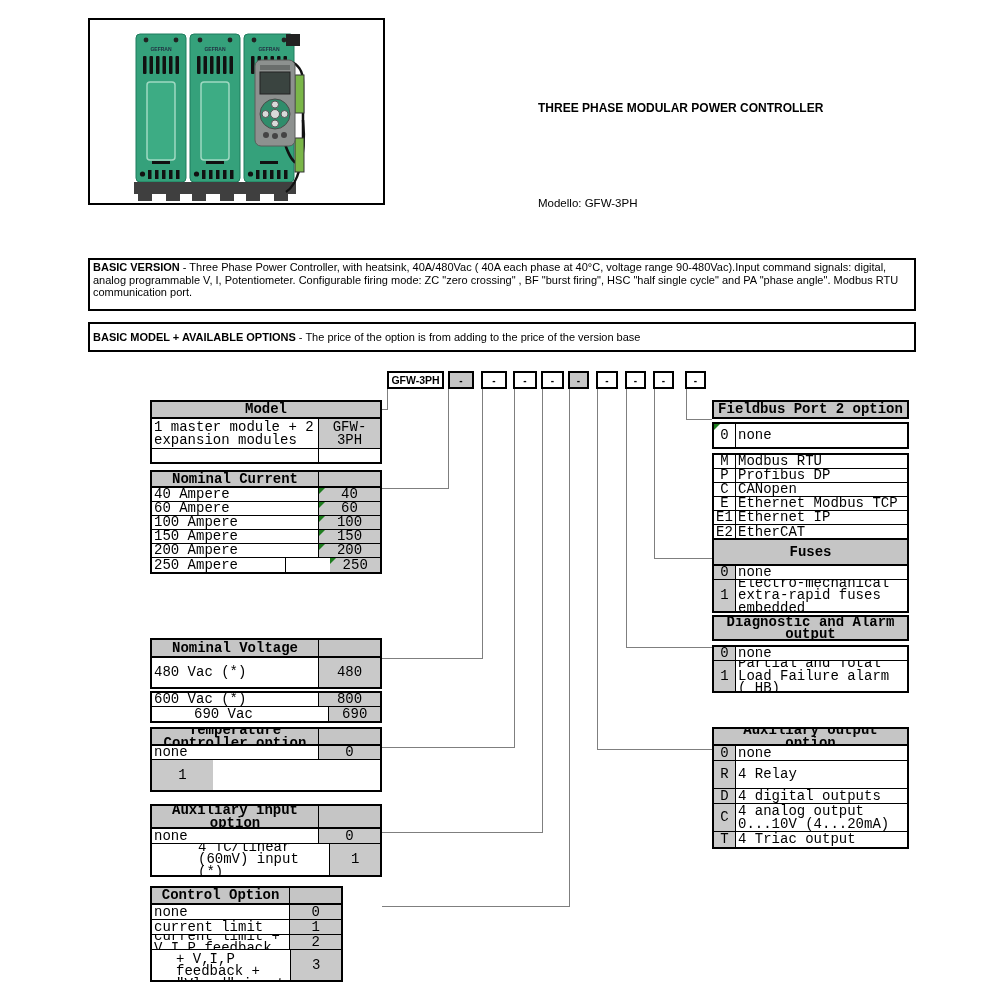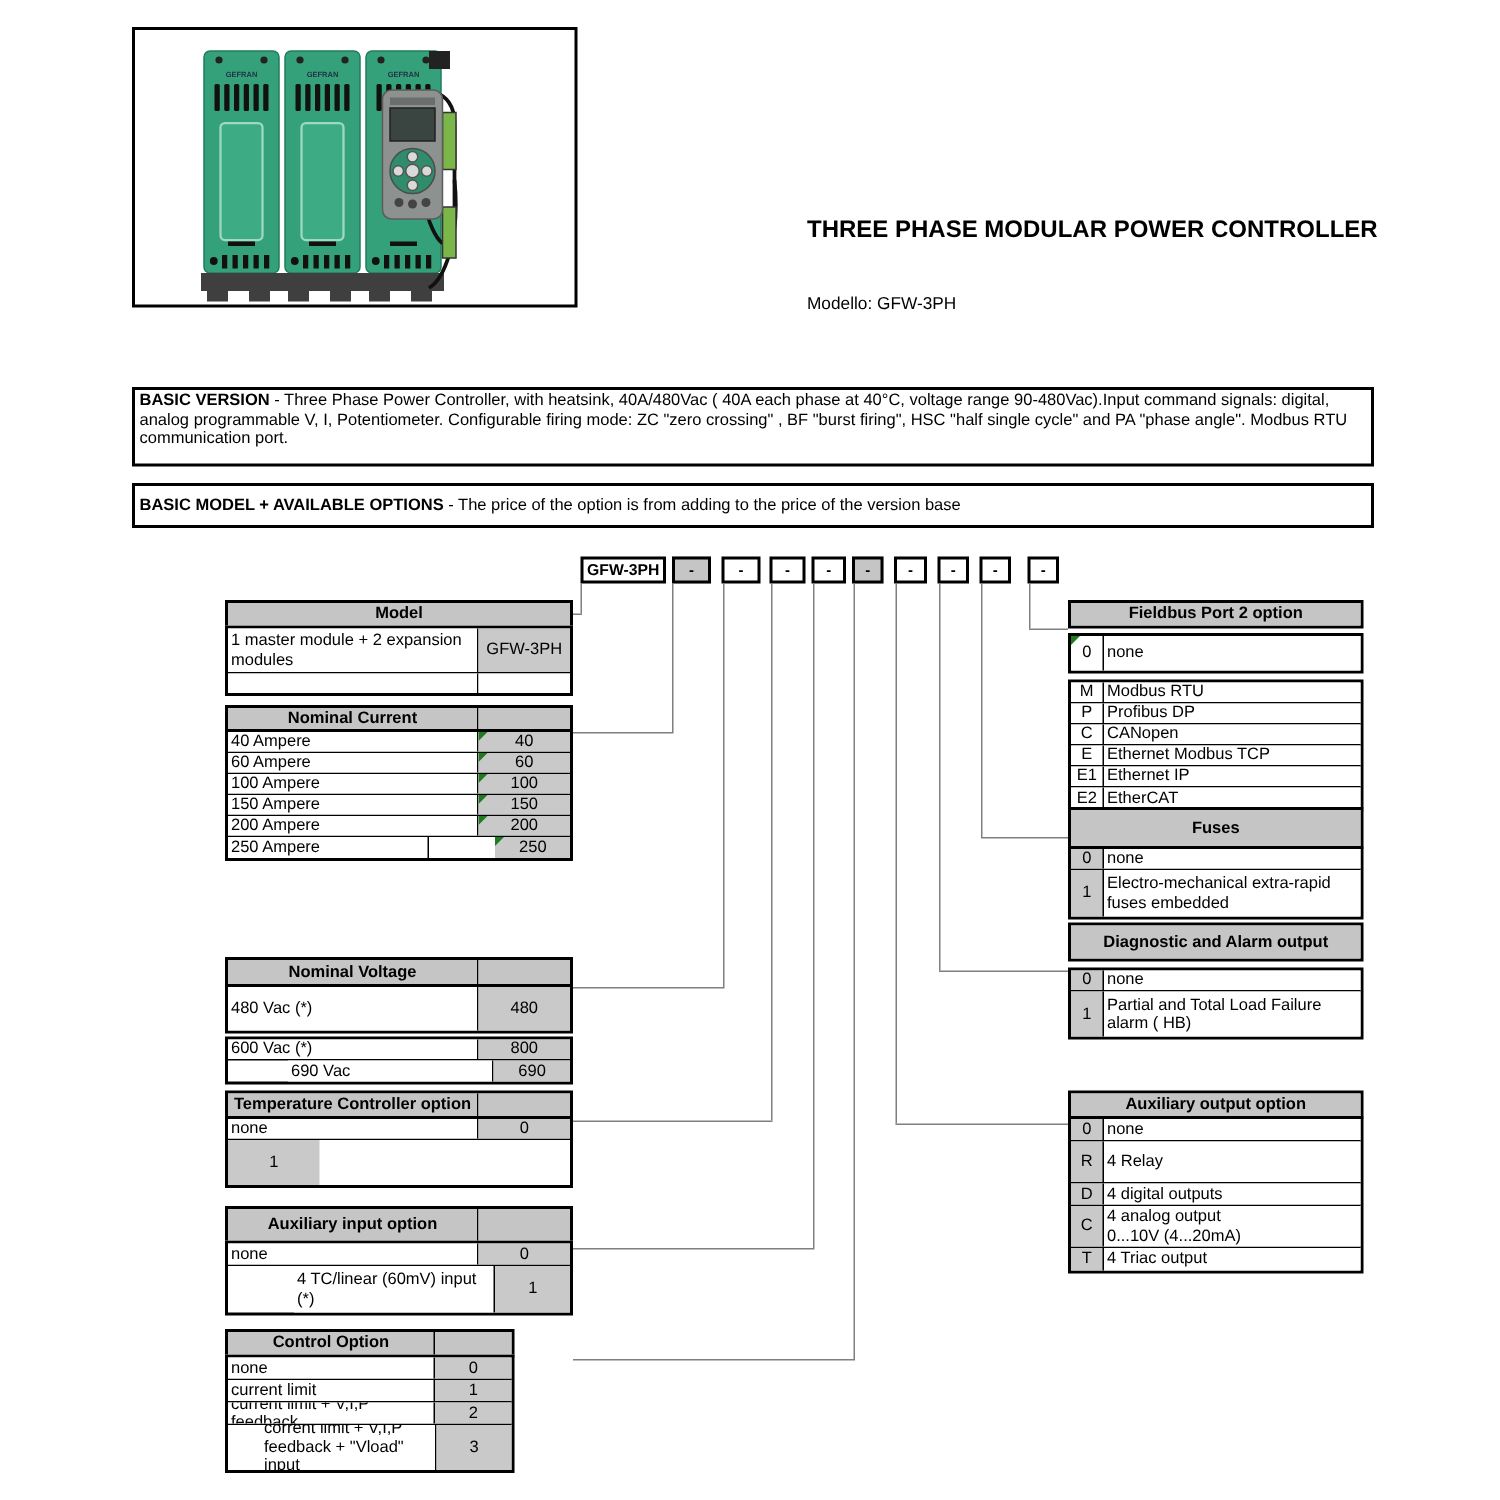--- a/index.html
+++ b/index.html
@@ -7,42 +7,42 @@
   }
   html,body{margin:0;padding:0;background:#fff;}
   .page{position:relative;width:1000px;height:1000px;background:#ffffff;overflow:hidden;
         font-family:"Liberation Sans", sans-serif;color:#000;}
 
   
   .photo-frame{position:absolute;left:88px;top:18px;width:297px;height:187px;
                border:2px solid #000;box-sizing:border-box;background:#fff;}
 
   
-  .page-title{position:absolute;left:538px;top:101px;font-size:16px;font-weight:bold;margin-top:44px;}
+  .page-title{position:absolute;left:538px;top:101px;font-size:12px;font-weight:bold;}
   .model-label{position:absolute;left:538px;top:197px;font-size:11.5px;}
 
   
   .para-box{position:absolute;left:88px;width:828px;border:2px solid #000;box-sizing:border-box;
             font-size:11px;line-height:12.5px;padding:1px 3px;background:#fff;}
   .para-box b{font-weight:bold;}
   .basic-version{top:258px;height:53px;}
   .basic-model{top:322px;height:30px;display:flex;align-items:center;}
 
   
   .code-box{position:absolute;height:18px;border:2px solid #000;box-sizing:border-box;
             display:flex;align-items:center;justify-content:center;
             font-size:10.5px;font-weight:bold;background:#fff;}
   .code-box.shaded{background:var(--hdr);}
   .model-box{left:387px;top:371px;width:57px;}
 
   
   .cline{position:absolute;background:var(--line);}
 
   
-  .opt-table{position:absolute;font-size:11px;}
+  .opt-table{position:absolute;font-size:14px;font-family:Liberation Mono, monospace;}
   .tbl-block{border:2px solid #000;box-sizing:border-box;background:#fff;}
   .tbl-row{display:flex;border-bottom:1px solid #000;box-sizing:border-box;}
   .tbl-row:last-child{border-bottom:none;}
   .cell{box-sizing:border-box;border-right:1px solid #000;display:flex;align-items:center;
         padding:0 2px;line-height:12.5px;overflow:hidden;}
   .cell.last{border-right:none;}
   .head-cell{background:var(--hdr);font-weight:bold;justify-content:center;text-align:center;}
   .desc-cell{background:#fff;white-space:pre-line;}
   .code-cell{justify-content:center;position:relative;background:#fff;text-align:center;}
   .code-cell.shaded{background:var(--cellgray);}

